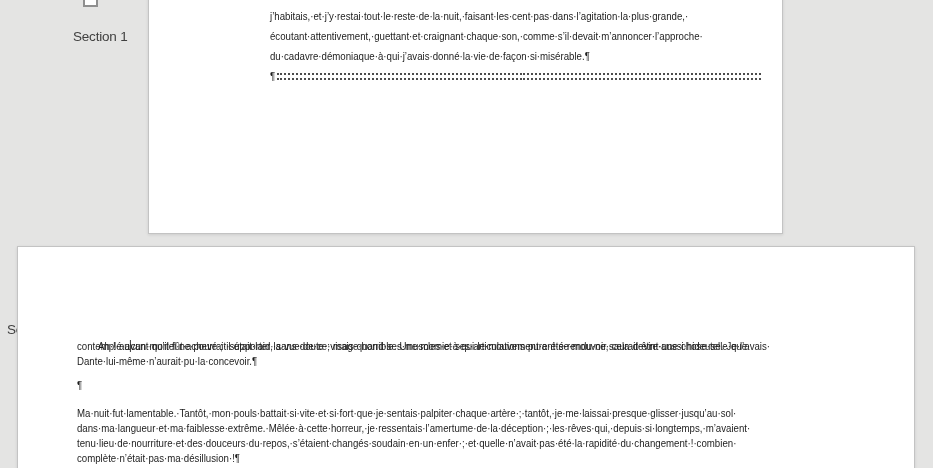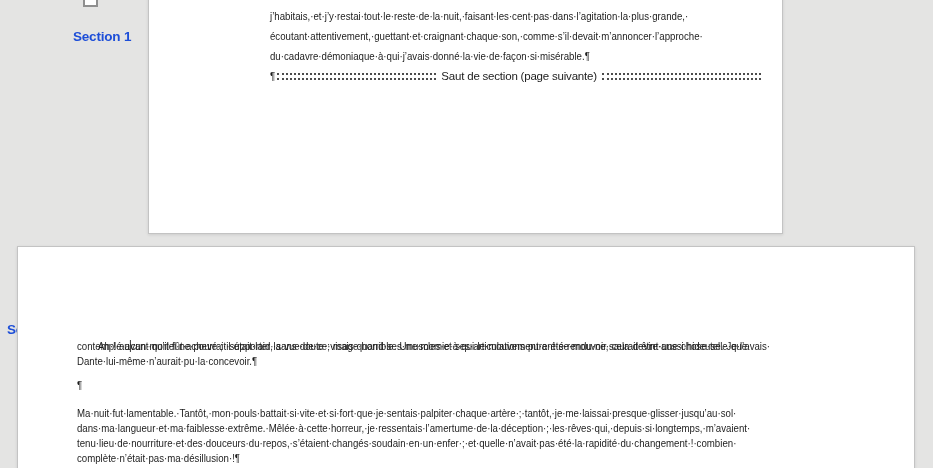--- a/index.html
+++ b/index.html
@@ -32,21 +32,21 @@
     display:flex;align-items:center;height:20px;width:492px;
     font-size:11.5px;
   }
   .secbreak .pilcrow{white-space:pre;transform:scaleX(0.84);transform-origin:0 50%;}
   .dots{
     flex:1;height:7px;box-sizing:border-box;margin:0 1px;
     border-top:2px dotted #4c4c4c;border-bottom:2px dotted #4c4c4c;
   }
   .secbreak .sblabel{padding:0 4px;font-size:11.5px;letter-spacing:-0.2px;}
   .sec-label{
-    position:absolute;color:#1d4ed8;font-weight:bold;font-size:13.5px;
+    position:absolute;color:#404040;font-weight:normal;font-size:13.5px;
     letter-spacing:-0.2px;white-space:nowrap;text-align:right;
   }
   .label1{left:73px;top:29px;}
   .label2{left:7px;top:322px;}
   .arrow{position:absolute;}
   .arrow1{left:156px;top:2px;}
   .arrow2{left:68px;top:318px;}
   .checkbox{
     position:absolute;left:83px;top:-7px;width:11px;height:10px;
     border:2px solid #8f8f8f;background:#ffffff;
@@ -68,21 +68,20 @@
   </svg>
 
   <div class="page page1">
     <div class="textblock tb1">
       <div class="tline lh20">j’habitais,·et·j’y·restai·tout·le·reste·de·la·nuit,·faisant·les·cent·pas·dans·l’agitation·la·plus·grande,·</div>
       <div class="tline lh20">écoutant·attentivement,·guettant·et·craignant·chaque·son,·comme·s’il·devait·m’annoncer·l’approche·</div>
       <div class="tline lh20">du·cadavre·démoniaque·à·qui·j’avais·donné·la·vie·de·façon·si·misérable.¶</div>
       <div class="secbreak">
         <span class="pilcrow">¶</span>
         <span class="dots"></span>
-        <span class="sblabel">Saut de section (page suivante)</span>
         <span class="dots"></span>
       </div>
     </div>
   </div>
 
   <div class="sec-label label2">Section 2</div>
 
   <svg class="arrow arrow2" width="20" height="133">
     <polygon points="10,0 1.5,15 18.5,15" fill="#ee1111"></polygon>
     <rect x="7.6" y="13" width="4.8" height="107" fill="#ee1111"></rect>

